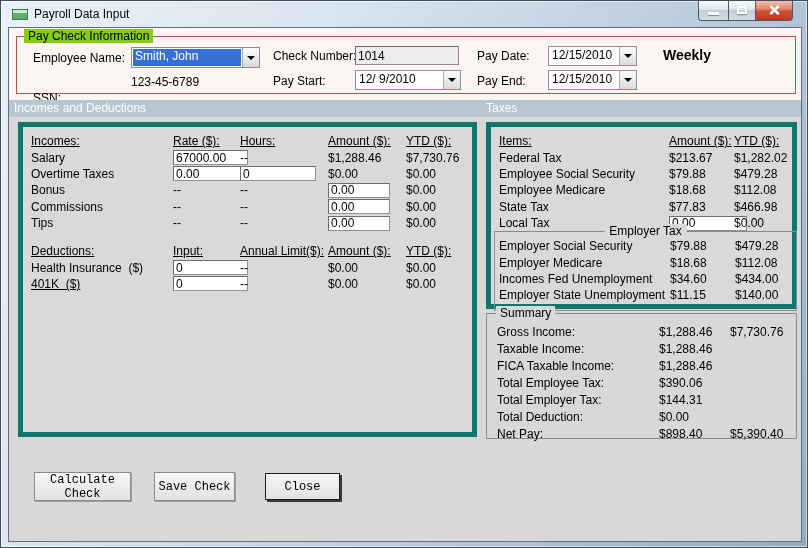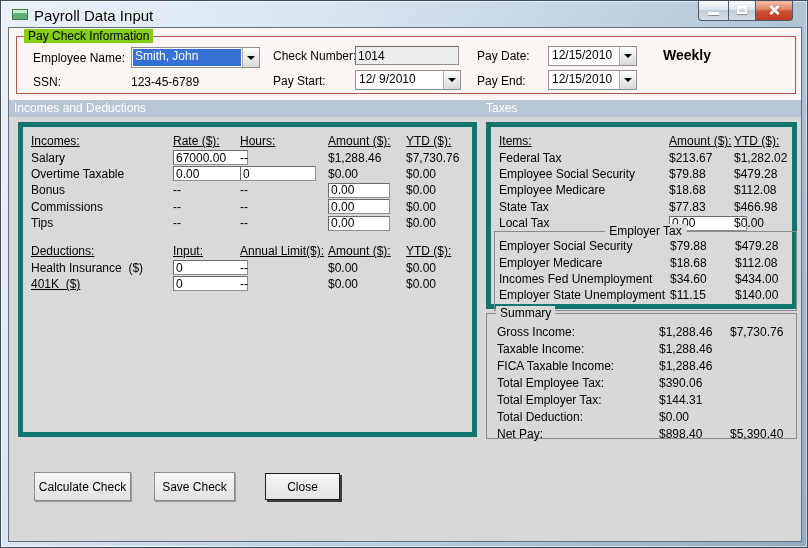--- a/index.html
+++ b/index.html
@@ -3,21 +3,21 @@
 <meta charset="utf-8">
 <style>
   *{box-sizing:border-box;margin:0;padding:0}
   body{margin:0;background:#fff;font-family:"Liberation Sans",sans-serif;color:#000}
   .window{position:relative;width:808px;height:548px;overflow:hidden;
     background:linear-gradient(120deg,#eaf1f8 0%,#d9e5ef 30%,#bccddd 62%,#93abc2 100%);
     border:1px solid #3e4e5e;box-shadow:inset 0 0 0 1px rgba(255,255,255,.55)}
   
   .title-icon{position:absolute;left:11px;top:8px;width:16px;height:11px;
     background:linear-gradient(#cdeccd 0 3px,#5fae74 3px);border:1px solid #3f7a52}
-  .title-text{position:absolute;left:33px;top:6px;font-size:15px;white-space:nowrap;
+  .title-text{position:absolute;left:33px;top:6px;font-size:12px;white-space:nowrap;
     text-shadow:0 0 2px rgba(255,255,255,.9)}
   .caption{position:absolute;top:0;right:14px;display:flex;height:20px}
   .cap{position:relative;border:1px solid #4d5a66;border-top:none;
     background:linear-gradient(#fbfcfd,#dde5ec 45%,#c2cdd8 50%,#d3dde6);cursor:default}
   .cap-min{width:30px;border-radius:0 0 0 4px;border-right-width:0}
   .cap-max{width:28px}
   .cap-close{width:37px;border-radius:0 0 4px 0;border-left-width:0;
     background:linear-gradient(#f6c0ab,#e28a6c 40%,#cf4f31 55%,#bd3a22)}
   .g-min{position:absolute;left:9px;bottom:5px;width:11px;height:3px;background:#fff;
     box-shadow:0 1px 0 rgba(0,0,0,.35)}
@@ -67,21 +67,21 @@
   .rowlabel,.val{white-space:pre}
   .ul{text-decoration:underline}
   .grid .tb{height:15px}
   .emp-box{position:absolute;left:3px;top:104px;width:303px;height:80px;border:1px solid #8a8a8a}
   .emp-label{position:absolute;top:-8px;left:50%;transform:translateX(-50%);
     background:#d9d9d9;padding:0 5px;white-space:nowrap}
   .sum-group{position:absolute;left:477px;top:285px;width:311px;height:126px;border:1px solid #8a8a8a}
   .sum-label{position:absolute;top:-8px;left:9px;background:#d8d8d8;padding:0 4px}
   
   .btn{position:absolute;background:linear-gradient(#f7f7f7,#e2e2e2);border:1px solid #8b8b8b;
-    font-family:Liberation Sans, sans-serif;font-size:12px;text-align:center;
+    font-family:Liberation Mono, monospace;font-size:12px;text-align:center;
     box-shadow:1px 1px 0 rgba(110,110,110,.55);cursor:default}
   .btn-calc{left:25px;top:444px;width:97px;height:29px}
   .btn-save{left:145px;top:444px;width:81px;height:29px}
   .btn-close{left:256px;top:445px;width:75px;height:27px;border-color:#1e1e1e;
     box-shadow:2px 2px 0 #3a3a3a}
 </style>
 </head>
 <body>
 
 <div class="window">
@@ -118,21 +118,21 @@
         <span class="lbl" style="left:460px;top:12px">Pay Date:</span>
         <div class="combo" style="left:531px;top:9px;width:89px;height:20px">
           <span class="combo-text">12/15/2010</span>
           <span class="combo-btn">
               <i class="arr"></i>
             </span>
         </div>
 
         <span class="weekly" style="left:646px;top:10px">Weekly</span>
 
-        <span class="lbl" style="left:16px;top:38px">SSN:</span>
+        <span class="lbl" style="left:16px;top:54px">SSN:</span>
         <span class="stat" style="left:114px;top:38px">123-45-6789</span>
 
         <span class="lbl" style="left:256px;top:37px">Pay Start:</span>
         <div class="combo" style="left:338px;top:33px;width:106px;height:20px">
           <span class="combo-text">12/ 9/2010</span>
           <span class="combo-btn">
               <i class="arr"></i>
             </span>
         </div>
 
@@ -156,21 +156,21 @@
           <span class="colhead">Incomes:</span>
           <span class="colhead">Rate ($):</span>
           <span class="colhead">Hours:</span>
           <span class="colhead">Amount ($):</span>
           <span class="colhead">YTD ($):</span>
           <span class="rowlabel">Salary</span>
           <input type="text" class="tb" value="67000.00" style="width: 75px;">
           <span class="val">--</span>
           <span class="val">$1,288.46</span>
           <span class="val">$7,730.76</span>
-          <span class="rowlabel">Overtime Taxable</span>
+          <span class="rowlabel">Overtime Taxes</span>
           <input type="text" class="tb" value="0.00" style="width: 75px;">
           <input type="text" class="tb" value="0" style="width: 76px;">
           <span class="val">$0.00</span>
           <span class="val">$0.00</span>
           <span class="rowlabel">Bonus</span>
           <span class="val">--</span>
           <span class="val">--</span>
           <input type="text" class="tb" value="0.00" style="width: 62px;">
           <span class="val">$0.00</span>
           <span class="rowlabel">Commissions</span>

